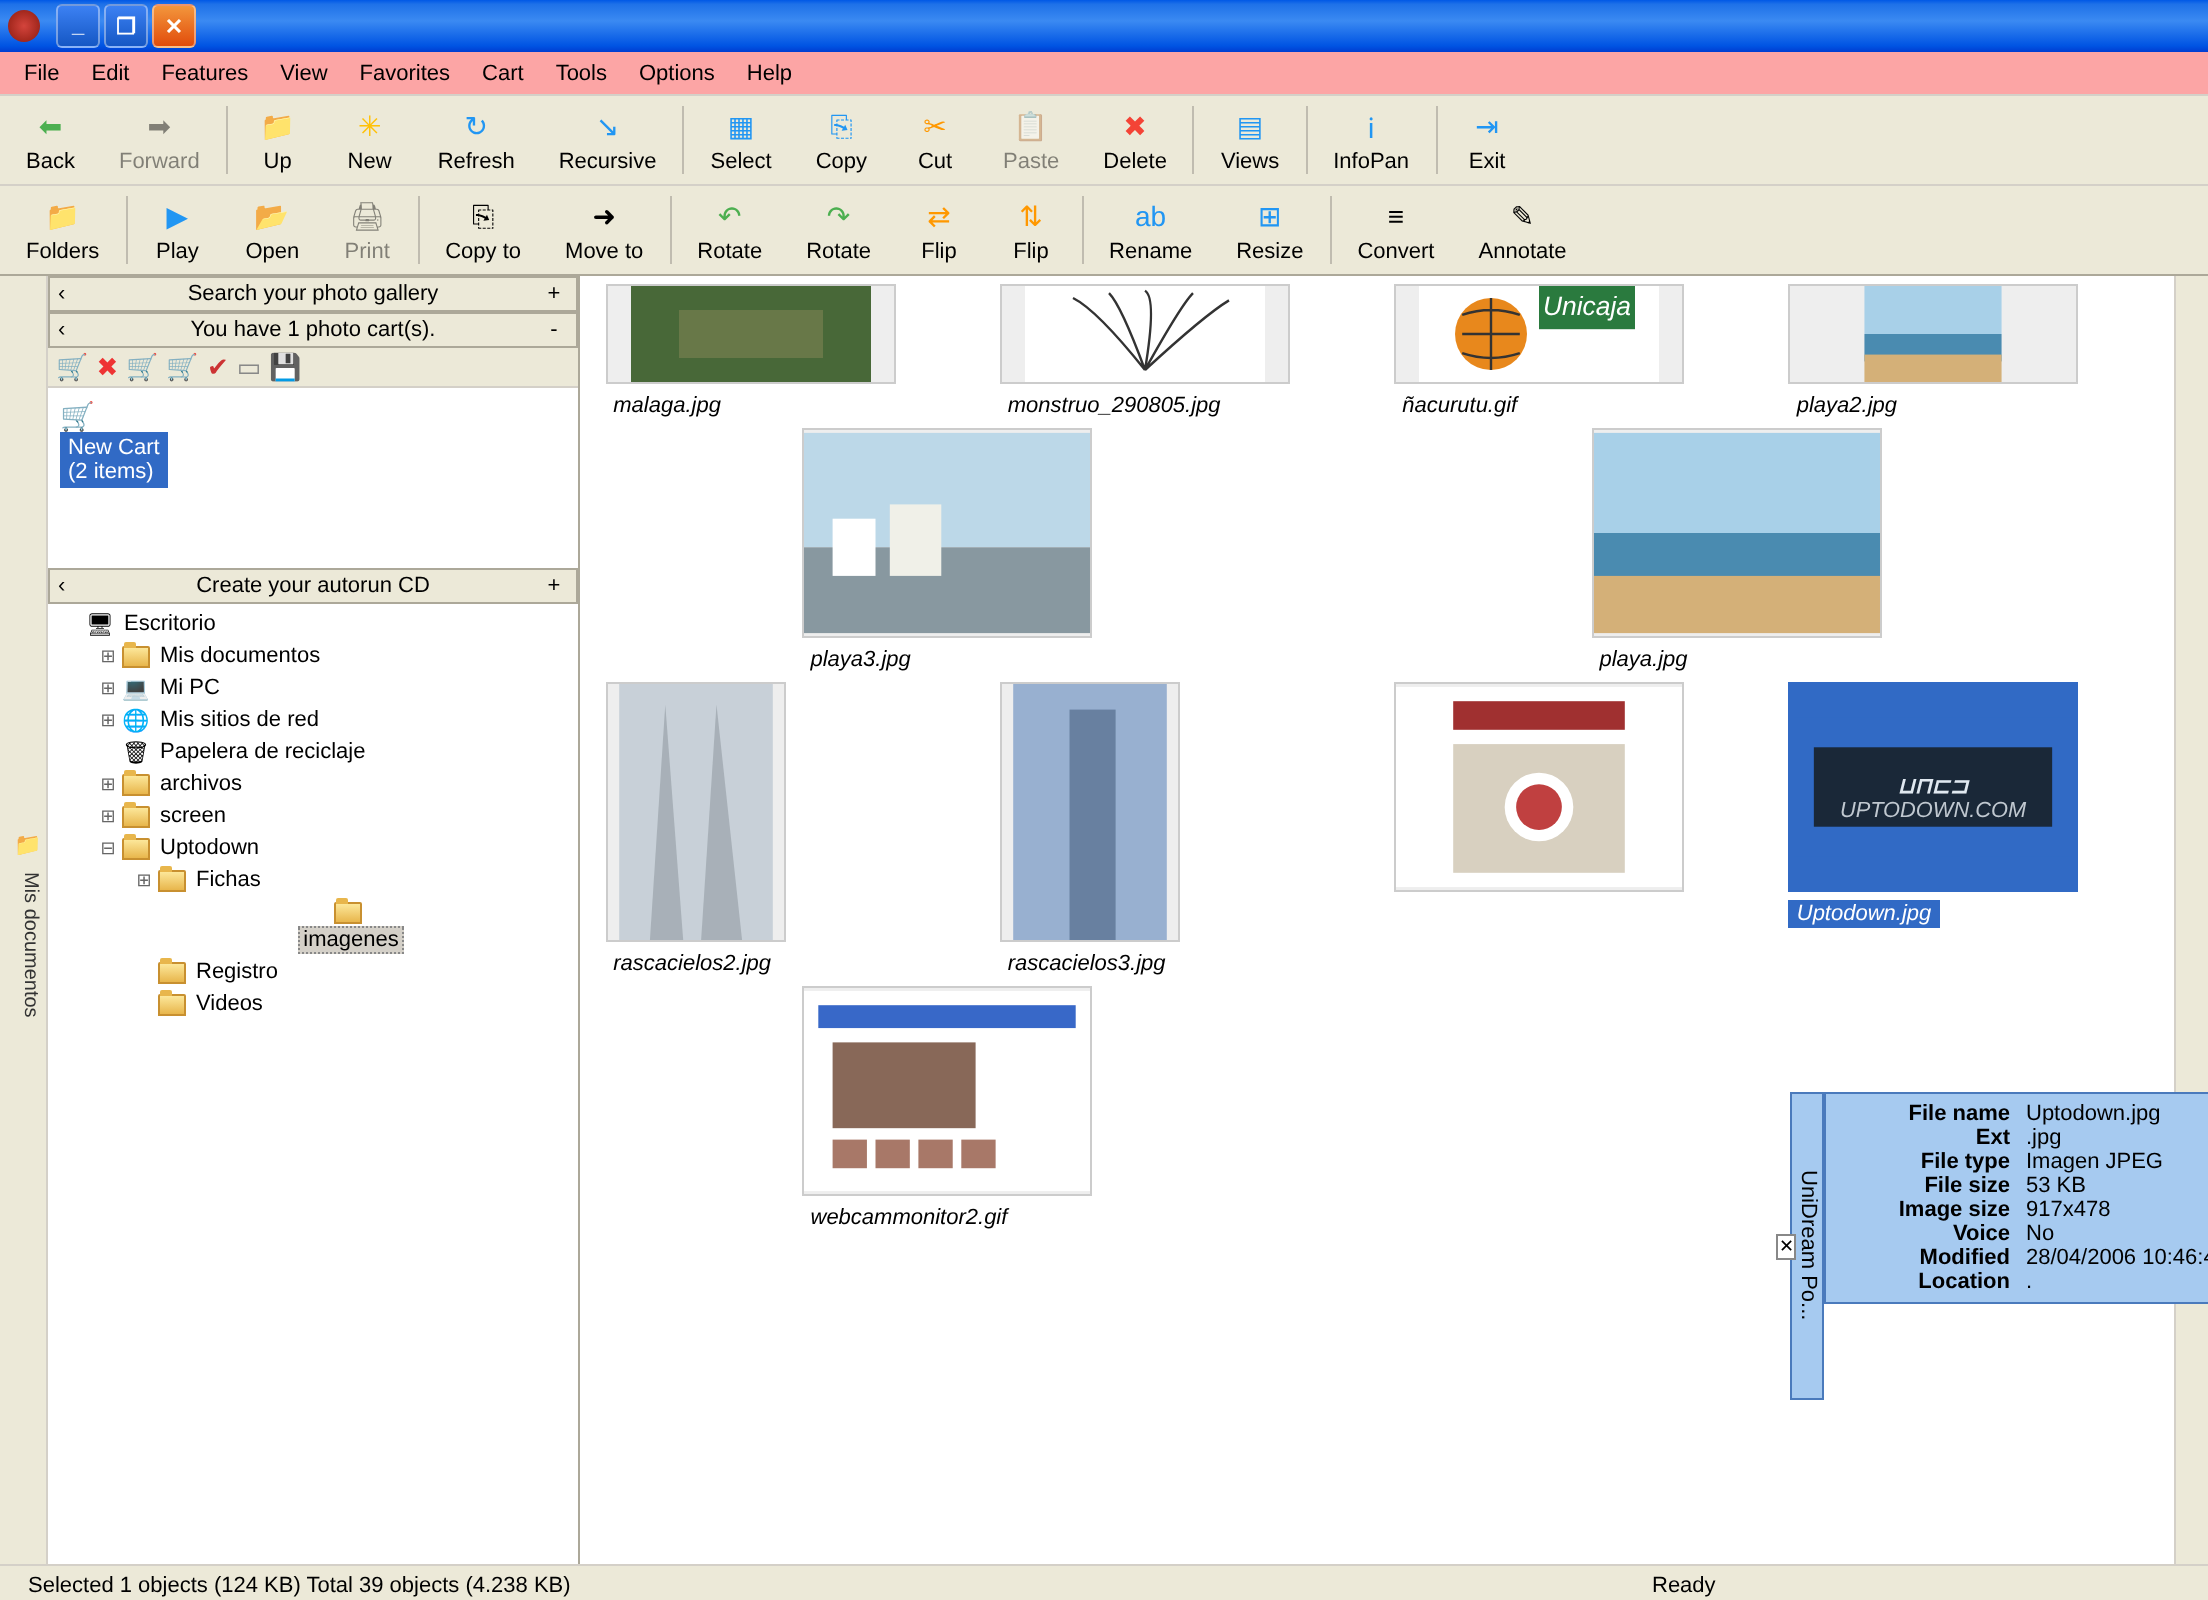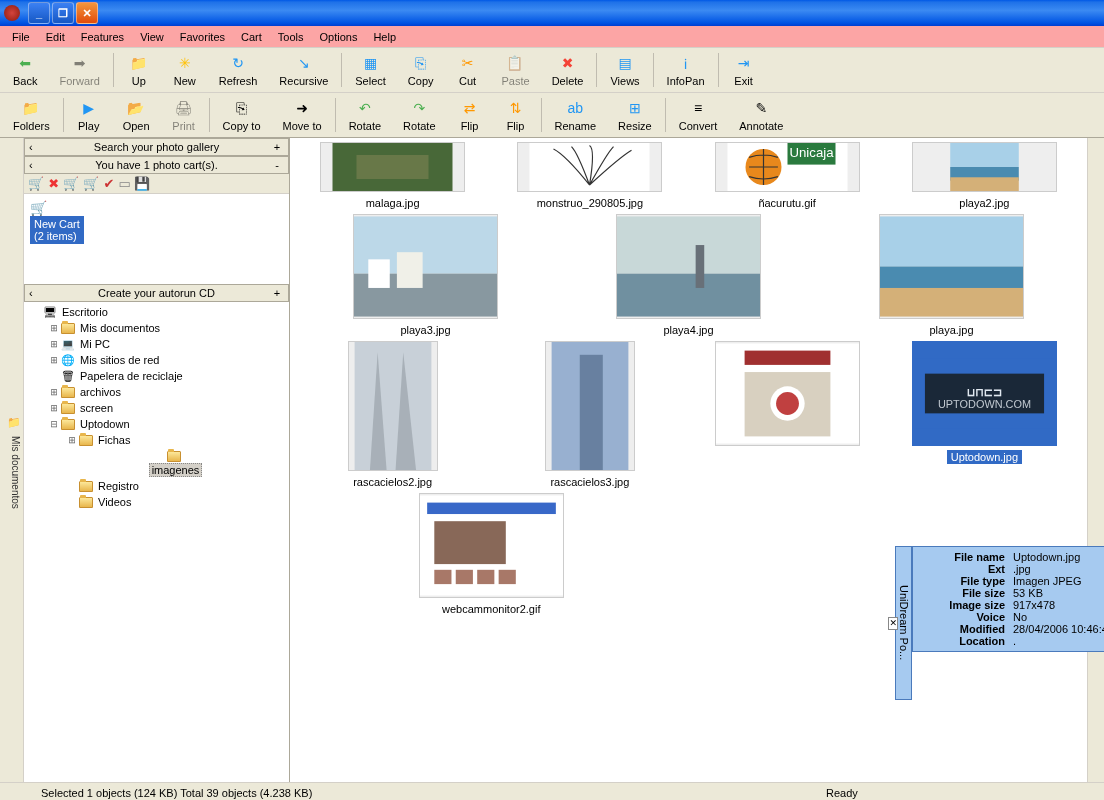--- a/index.html
+++ b/index.html
@@ -31,34 +31,34 @@
 .cartsel { background: #316ac5; color: white; padding: 2px 4px; display: inline-block; }
 .treearea { background: white; flex: 1; overflow-y: auto; padding: 2px; }
 .tnode { display: flex; align-items: center; padding: 1px 2px; cursor: default; }
 .tnode .expander { width: 12px; text-align: center; color: #666; font-size: 9px; }
 .tnode .tico { width: 16px; height: 14px; display: inline-flex; align-items: center; justify-content: center; margin-right: 4px; }
 .tnode.selected span.lbl { background: #d4d0c8; border: 1px dotted #888; padding: 0 2px; }
 .content { flex: 1; background: white; display: flex; position: relative; }
 .thumbarea { flex: 1; overflow-y: auto; padding: 4px; }
 .scrollbar { width: 17px; background: #ece9d8; border-left: 1px solid #d4d0c8; }
 .thumbrow { display: flex; justify-content: space-around; margin-bottom: 4px; }
-.thumb { display: flex; flex-direction: column; align-items: center; width: 180px; }
+.thumb { display: flex; flex-direction: column; align-items: flex-start; width: 180px; font-style: italic; }
 .thumb .imgbox { width: 145px; height: 105px; border: 1px solid #ccc; display: flex; align-items: center; justify-content: center; background: #eee; overflow: hidden; }
 .thumb.partial .imgbox { height: 50px; }
 .thumb.tall .imgbox { width: 90px; height: 130px; }
 .thumb .fname { margin-top: 4px; padding: 1px 4px; }
 .thumb.selected .imgbox { border: 3px solid #316ac5; background: #316ac5; }
 .thumb.selected .fname { background: #316ac5; color: white; }
 .infopanel { position: absolute; left: 622px; top: 408px; width: 350px; background: #a6caf0; border: 1px solid #4a7abc; padding: 4px 8px; font-size: 11px; }
 .infopanel .row { display: flex; }
 .infopanel .k { width: 92px; text-align: right; font-weight: bold; padding-right: 8px; }
 .infoside { position: absolute; left: 605px; top: 408px; width: 17px; height: 154px; background: #a6caf0; border: 1px solid #4a7abc; writing-mode: vertical-rl; font-size: 9px; padding: 4px 1px; display: flex; flex-direction: column; justify-content: space-between; align-items: center; }
 .infoside .closex { writing-mode: horizontal-tb; background: white; border: 1px solid #888; width: 13px; height: 13px; display: flex; align-items: center; justify-content: center; font-size: 9px; }
 .statusbar { height: 20px; background: #ece9d8; border-top: 1px solid #d4d0c8; display: flex; align-items: center; padding: 0 6px; }
-.statusbar .sec { padding: 0 8px; margin-left: 27px; }
+.statusbar .sec { padding: 0 8px; }
 .statusbar .sec:first-child { flex: 1; }
 .folder-ico { width: 14px; height: 11px; background: linear-gradient(to bottom, #fce79a, #e8b64c); border: 1px solid #c89030; border-radius: 1px 1px 0 0; position: relative; }
 .folder-ico::before { content: ''; position: absolute; top: -3px; left: 0; width: 6px; height: 3px; background: #e8b64c; border-radius: 1px 1px 0 0; }
 .svgplace { width: 100%; height: 100%; }
 </style>
 </head>
 <body>
 
 <div class="titlebar">
   <div class="titlebar-icon"></div>
@@ -370,30 +370,20 @@
                 <rect y="40" width="100" height="30" fill="#8898a0"></rect>
                 <rect x="10" y="30" width="15" height="20" fill="#fff"></rect>
                 <rect x="30" y="25" width="18" height="25" fill="#f0f0e8"></rect>
               </svg>
             </div>
             <div class="fname">playa3.jpg</div>
           </div>
           <div class="thumb">
             <div class="imgbox">
               <svg class="svgplace" viewBox="0 0 100 70">
-                <rect width="100" height="40" fill="#c8d8d8"></rect>
-                <rect y="40" width="100" height="30" fill="#7090a0"></rect>
-                <rect x="55" y="20" width="6" height="30" fill="#687078"></rect>
-              </svg>
-            </div>
-            <div class="fname">playa4.jpg</div>
-          </div>
-          <div class="thumb">
-            <div class="imgbox">
-              <svg class="svgplace" viewBox="0 0 100 70">
                 <rect width="100" height="35" fill="#a8d0e8"></rect>
                 <rect y="35" width="100" height="20" fill="#4a8bb0"></rect>
                 <rect y="50" width="100" height="20" fill="#d4b078"></rect>
               </svg>
             </div>
             <div class="fname">playa.jpg</div>
           </div>
         </div>
         <div class="thumbrow">
           <div class="thumb tall">

